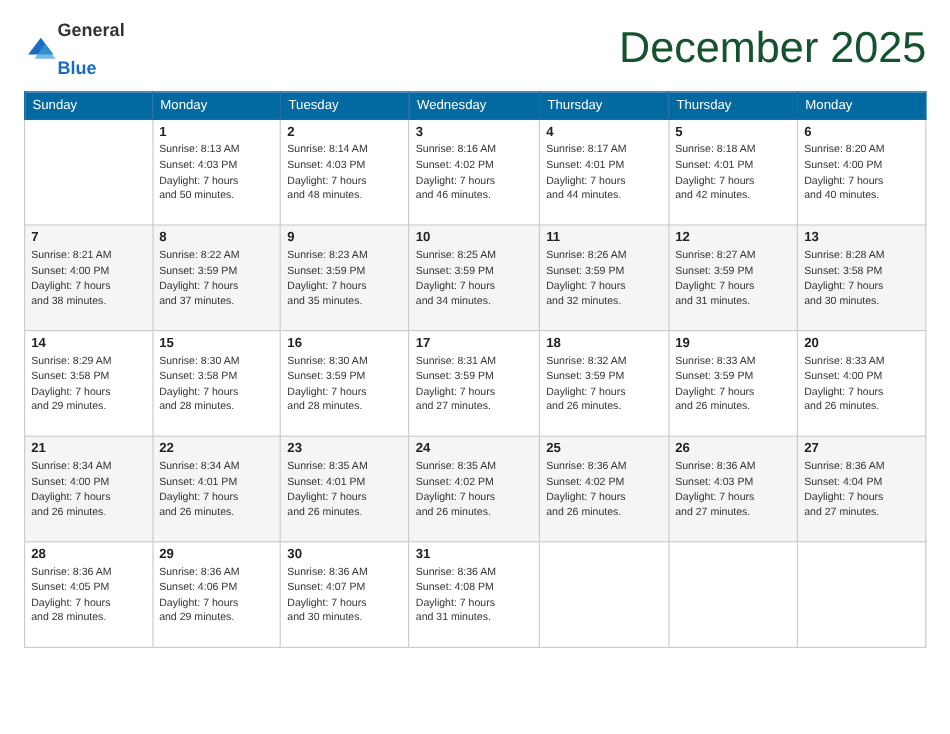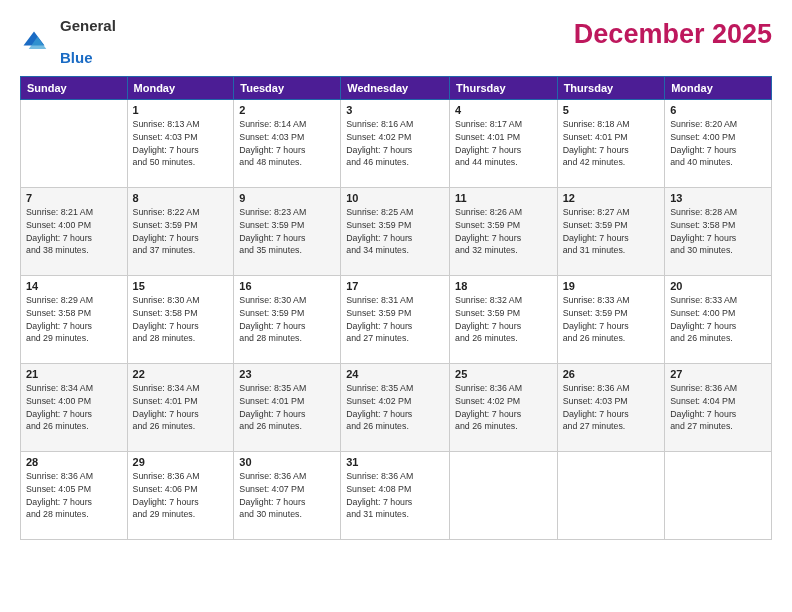--- a/index.html
+++ b/index.html
@@ -18,21 +18,21 @@
     }
     .header {
       display: flex;
       justify-content: space-between;
       align-items: flex-start;
       margin-bottom: 10px;
     }
     .logo {
       display: flex;
       align-items: center;
-      gap: 12px;
+      gap: 0;
     }
     .logo-text {
       display: flex;
       flex-direction: column;
       line-height: 1.1;
     }
     .logo-general {
       font-size: 15px;
       font-weight: bold;
       color: #333;
@@ -44,41 +44,41 @@
       margin-top: 15px;
     }
     .logo-icon {
       width: 28px;
       height: 28px;
     }
     .title-block {
       text-align: right;
     }
     .month-title {
-      font-size: 27px;
-      font-weight: bold;
-      color: #be185d;
+      font-size: 36px;
+      font-weight: normal;
+      color: #14532d;
       line-height: 1.2;
     }
     .location {
       font-size: 13px;
       color: #444;
     }
     .calendar {
       width: 100%;
       border-collapse: collapse;
       font-size: 9.5px;
     }
     .calendar th {
-      background: #4c1d95;
+      background: #0369a1;
       color: #fff;
       text-align: left;
       padding: 5px 6px;
       font-size: 11px;
-      font-weight: bold;
+      font-weight: normal;
       border: 1px solid #2266aa;
     }
     .calendar td {
       border: 1px solid #ccc;
       vertical-align: top;
       padding: 4px 5px;
       width: 113px;
       height: 88px;
       background: #fff;
     }

